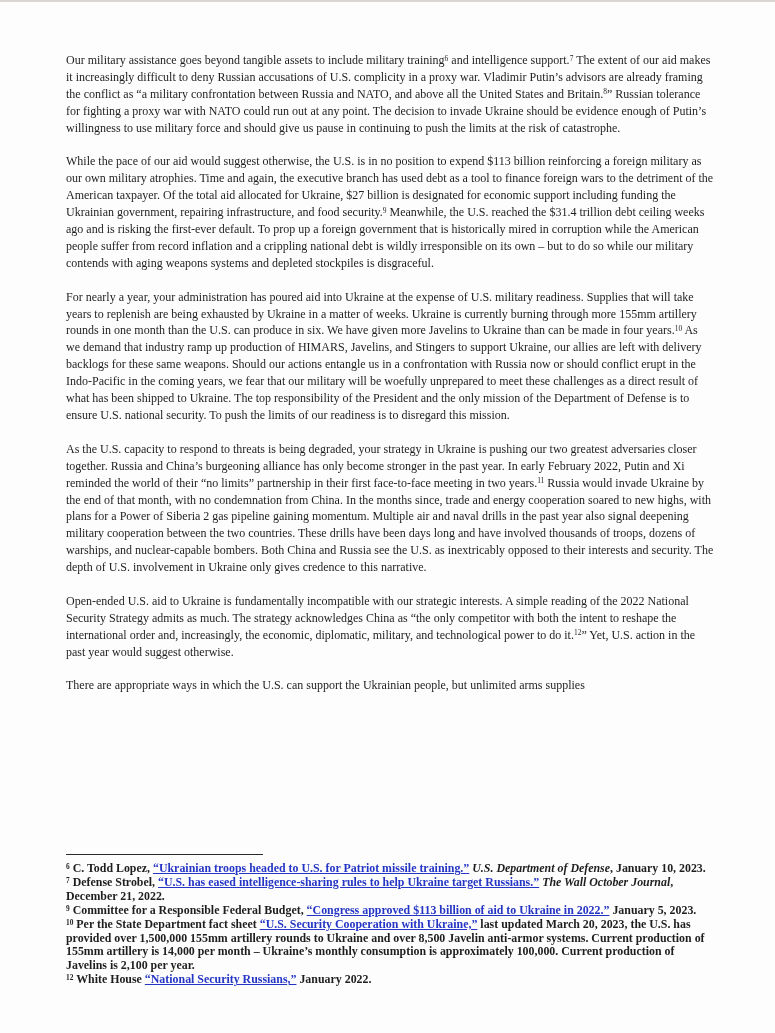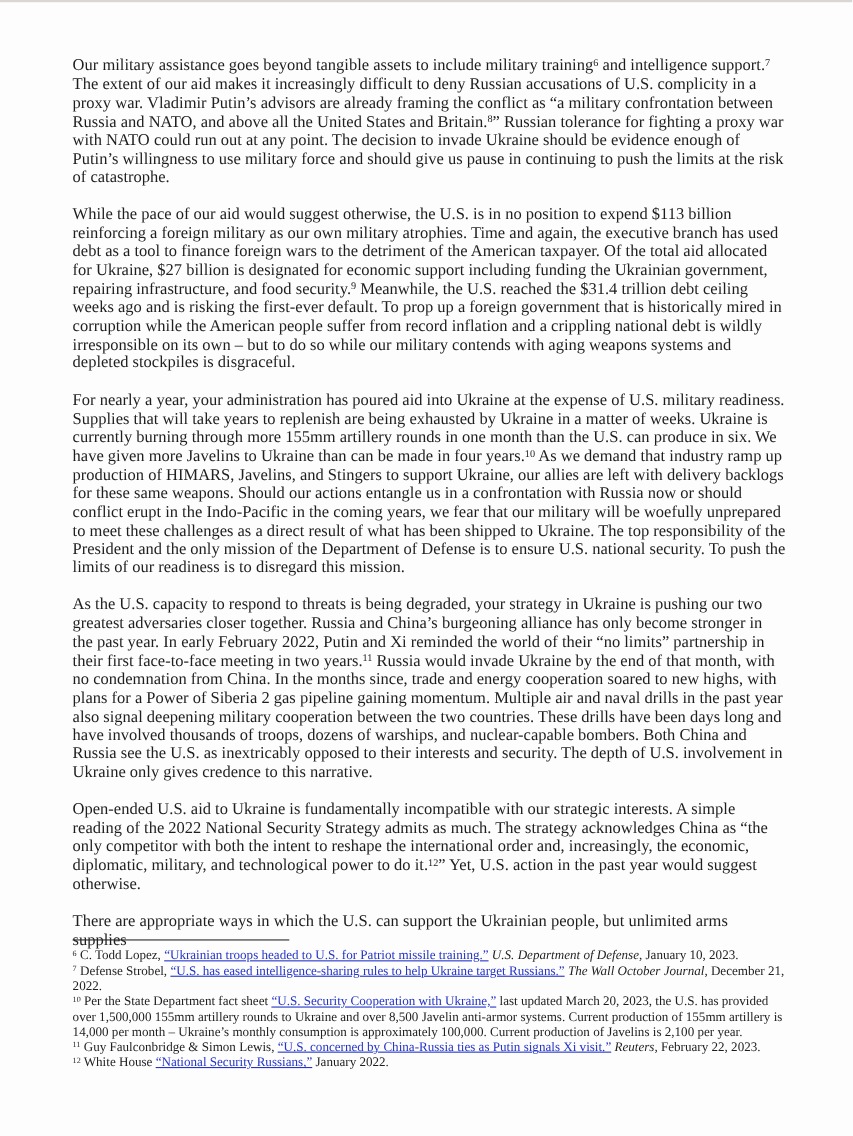--- a/index.html
+++ b/index.html
@@ -26,21 +26,21 @@
     top: 0; left: 0;
     width: 775px; height: 2px;
     background: #cfccc8;
     opacity: 0.8;
   }
   .letter-body {
     position: absolute;
     left: 66px;
     top: 52px;
     width: 648px;
-    font-size: 15px;
+    font-size: 12px;
     line-height: 16.9px;
     text-align: left;
   }
   .letter-body p {
     margin: 0 0 16.9px 0;
   }
   .letter-body sup {
     font-size: 0.62em;
     line-height: 0;
     position: relative;
@@ -55,20 +55,21 @@
     font-size: 11.9px;
     line-height: 13.9px;
   }
   .fn-sep {
     width: 197px;
     border-top: 1px solid var(--sep);
     margin-bottom: 7px;
   }
   .fn-item {
     margin: 0;
+    font-weight: bold;
   }
   .fn-num {
     font-size: 0.62em;
     line-height: 0;
     position: relative;
     top: -0.42em;
     vertical-align: baseline;
   }
   .fn-link {
     color: var(--link);
@@ -92,18 +93,18 @@
       <p>As the U.S. capacity to respond to threats is being degraded, your strategy in Ukraine is pushing our two greatest adversaries closer together. Russia and China’s burgeoning alliance has only become stronger in the past year. In early February 2022, Putin and Xi reminded the world of their “no limits” partnership in their first face-to-face meeting in two years.<sup>11</sup> Russia would invade Ukraine by the end of that month, with no condemnation from China. In the months since, trade and energy cooperation soared to new highs, with plans for a Power of Siberia 2 gas pipeline gaining momentum. Multiple air and naval drills in the past year also signal deepening military cooperation between the two countries. These drills have been days long and have involved thousands of troops, dozens of warships, and nuclear-capable bombers. Both China and Russia see the U.S. as inextricably opposed to their interests and security. The depth of U.S. involvement in Ukraine only gives credence to this narrative.</p>
       <p>Open-ended U.S. aid to Ukraine is fundamentally incompatible with our strategic interests. A simple reading of the 2022 National Security Strategy admits as much. The strategy acknowledges China as “the only competitor with both the intent to reshape the international order and, increasingly, the economic, diplomatic, military, and technological power to do it.<sup>12</sup>” Yet, U.S. action in the past year would suggest otherwise.</p>
       <p>There are appropriate ways in which the U.S. can support the Ukrainian people, but unlimited arms supplies</p>
     </div>
 
   <div class="footnotes">
     <div class="fn-sep"></div>
     <div id="fnlist">
         <div class="fn-item"><sup class="fn-num">6</sup> <span>C. Todd Lopez, </span><a class="fn-link" href="#">“Ukrainian troops headed to U.S. for Patriot missile training.”</a><span> </span><em>U.S. Department of Defense</em><span>, January 10, 2023.</span></div>
         <div class="fn-item"><sup class="fn-num">7</sup> <span>Defense Strobel, </span><a class="fn-link" href="#">“U.S. has eased intelligence-sharing rules to help Ukraine target Russians.”</a><span> </span><em>The Wall October Journal</em><span>, December 21, 2022.</span></div>
+        <div class="fn-item"><sup class="fn-num">9</sup> <span>Committee for a Responsible Federal Budget, </span><a class="fn-link" href="#">“Congress approved $113 billion of aid to Ukraine in 2022.”</a><span> January 5, 2023.</span></div>
         <div class="fn-item"><sup class="fn-num">10</sup> <span>Per the State Department fact sheet </span><a class="fn-link" href="#">“U.S. Security Cooperation with Ukraine,”</a><span> last updated March 20, 2023, the U.S. has provided over 1,500,000 155mm artillery rounds to Ukraine and over 8,500 Javelin anti-armor systems. Current production of 155mm artillery is 14,000 per month – Ukraine’s monthly consumption is approximately 100,000. Current production of Javelins is 2,100 per year.</span></div>
-        <div class="fn-item"><sup class="fn-num">11</sup> <span>Guy Faulconbridge &amp; Simon Lewis, </span><a class="fn-link" href="#">“U.S. concerned by China-Russia ties as Putin signals Xi visit.”</a><span> </span><em>Reuters</em><span>, February 22, 2023.</span></div>
         <div class="fn-item"><sup class="fn-num">12</sup> <span>White House </span><a class="fn-link" href="#">“National Security Russians,”</a><span> January 2022.</span></div>
       </div>
   </div>
 </div>
 
 </body></html>

